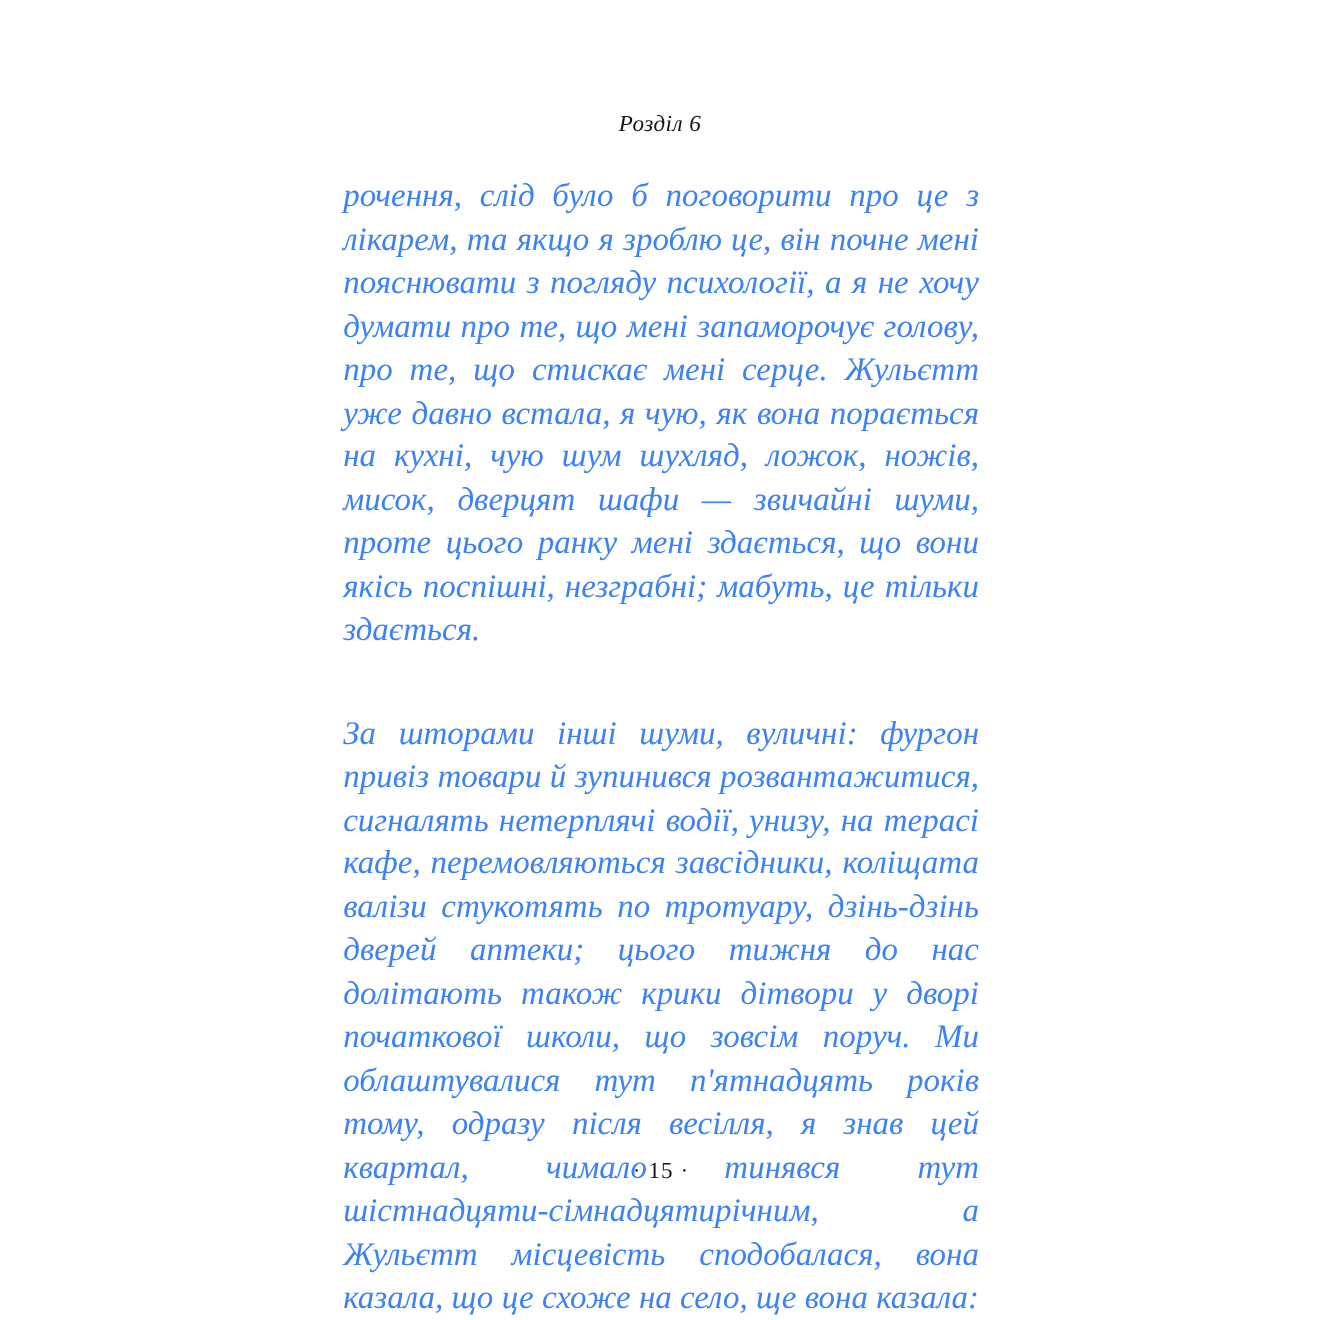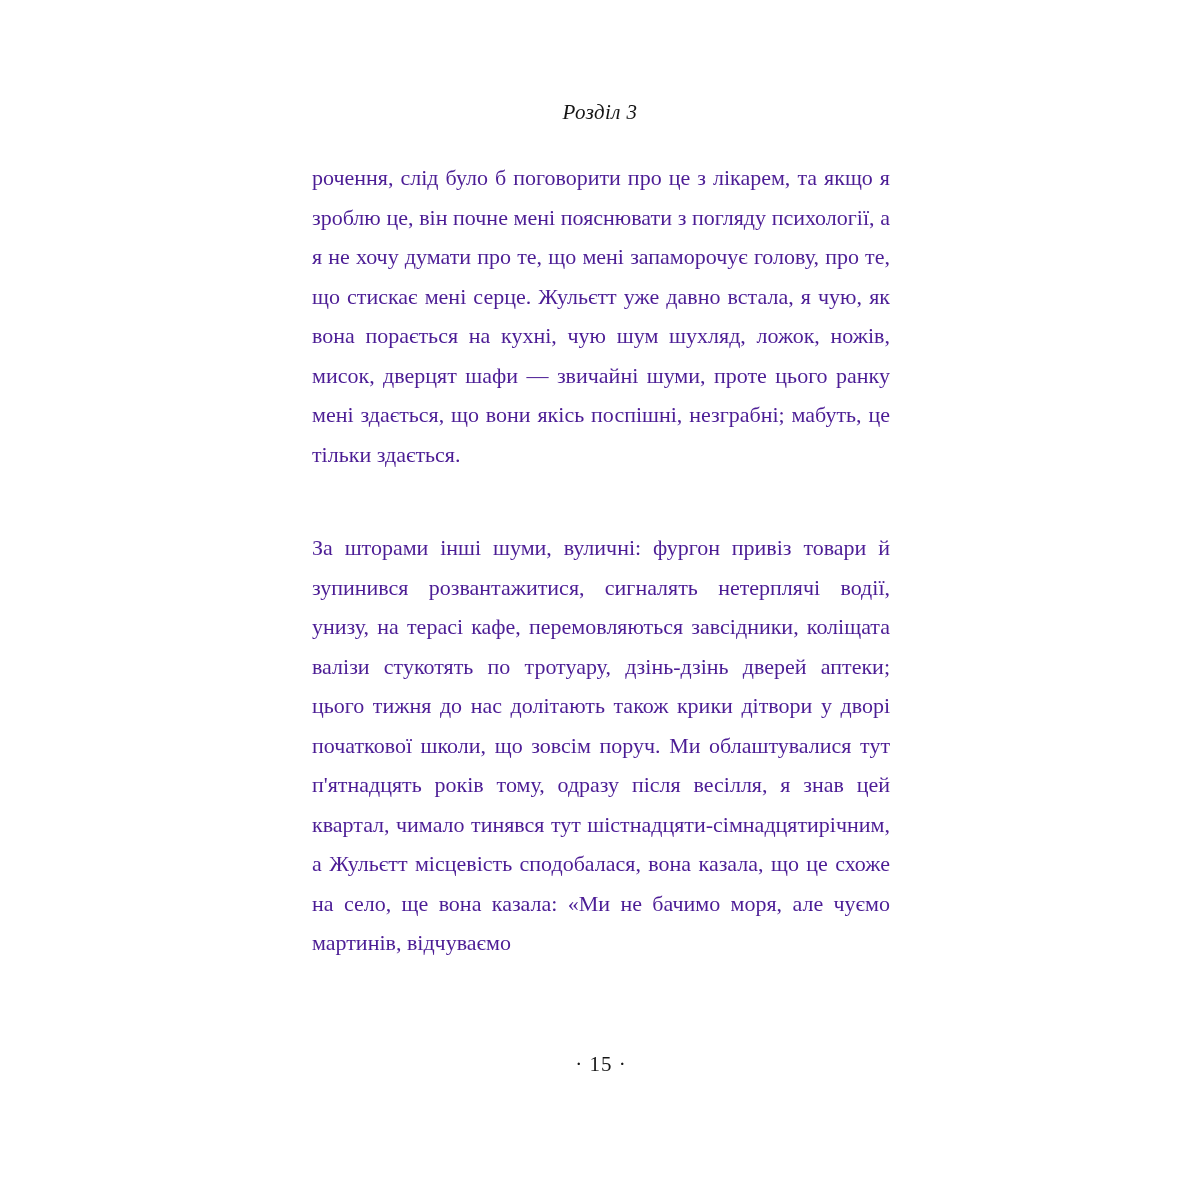--- a/index.html
+++ b/index.html
@@ -33,47 +33,48 @@
     color: #151515;
   }
   .text-block {
     position: absolute;
     top: 158px;
     left: 312px;
     width: 578px;
   }
   .para {
     margin: 0;
-    font-size: 22px;
+    font-size: 30px;
     line-height: 39.5px;
     text-align: justify;
     text-justify: inter-word;
-    color: #4c1d95;
+    color: #3b82f6;
     hyphens: manual;
+    font-style: italic;
   }
   .para + .para {
     margin-top: 54px;
   }
   .folio {
     position: absolute;
     top: 1052px;
     left: 1px;
     width: 1200px;
     text-align: center;
     font-size: 21px;
     letter-spacing: 1px;
     color: #151515;
   }
 </style>
 </head>
 <body>
 
 <div class="page">
 
-  <div class="running-head">Розділ 3</div>
+  <div class="running-head">Розділ 6</div>
 
   <div class="text-block">
     <p class="para">рочення, слід було б поговорити про це з лікарем, та якщо я зроблю це, він почне мені пояснювати з погляду психології, а я не хочу думати про те, що мені запаморочує голову, про те, що стискає мені серце. Жульєтт уже давно встала, я чую, як вона порається на кухні, чую шум шухляд, ложок, ножів, мисок, дверцят шафи — звичайні шуми, проте цього ранку мені здається, що вони якісь поспішні, незграбні; мабуть, це тільки здається.</p>
     <p class="para">За шторами інші шуми, вуличні: фургон привіз товари й зупинився розвантажитися, сигналять нетерплячі водії, унизу, на терасі кафе, перемовляються завсідники, коліщата валізи стукотять по тротуару, дзінь-дзінь дверей аптеки; цього тижня до нас долітають також крики дітвори у дворі початкової школи, що зовсім поруч. Ми облаштувалися тут п'ятнадцять років тому, одразу після весілля, я знав цей квартал, чимало тинявся тут шістнадцяти-сімнадцятирічним, а Жульєтт місцевість сподобалася, вона казала, що це схоже на село, ще вона казала: «Ми не бачимо моря, але чуємо мартинів, відчуваємо</p>
   </div>
 
   <div class="folio">· 15 ·</div>
 
 </div>
 

